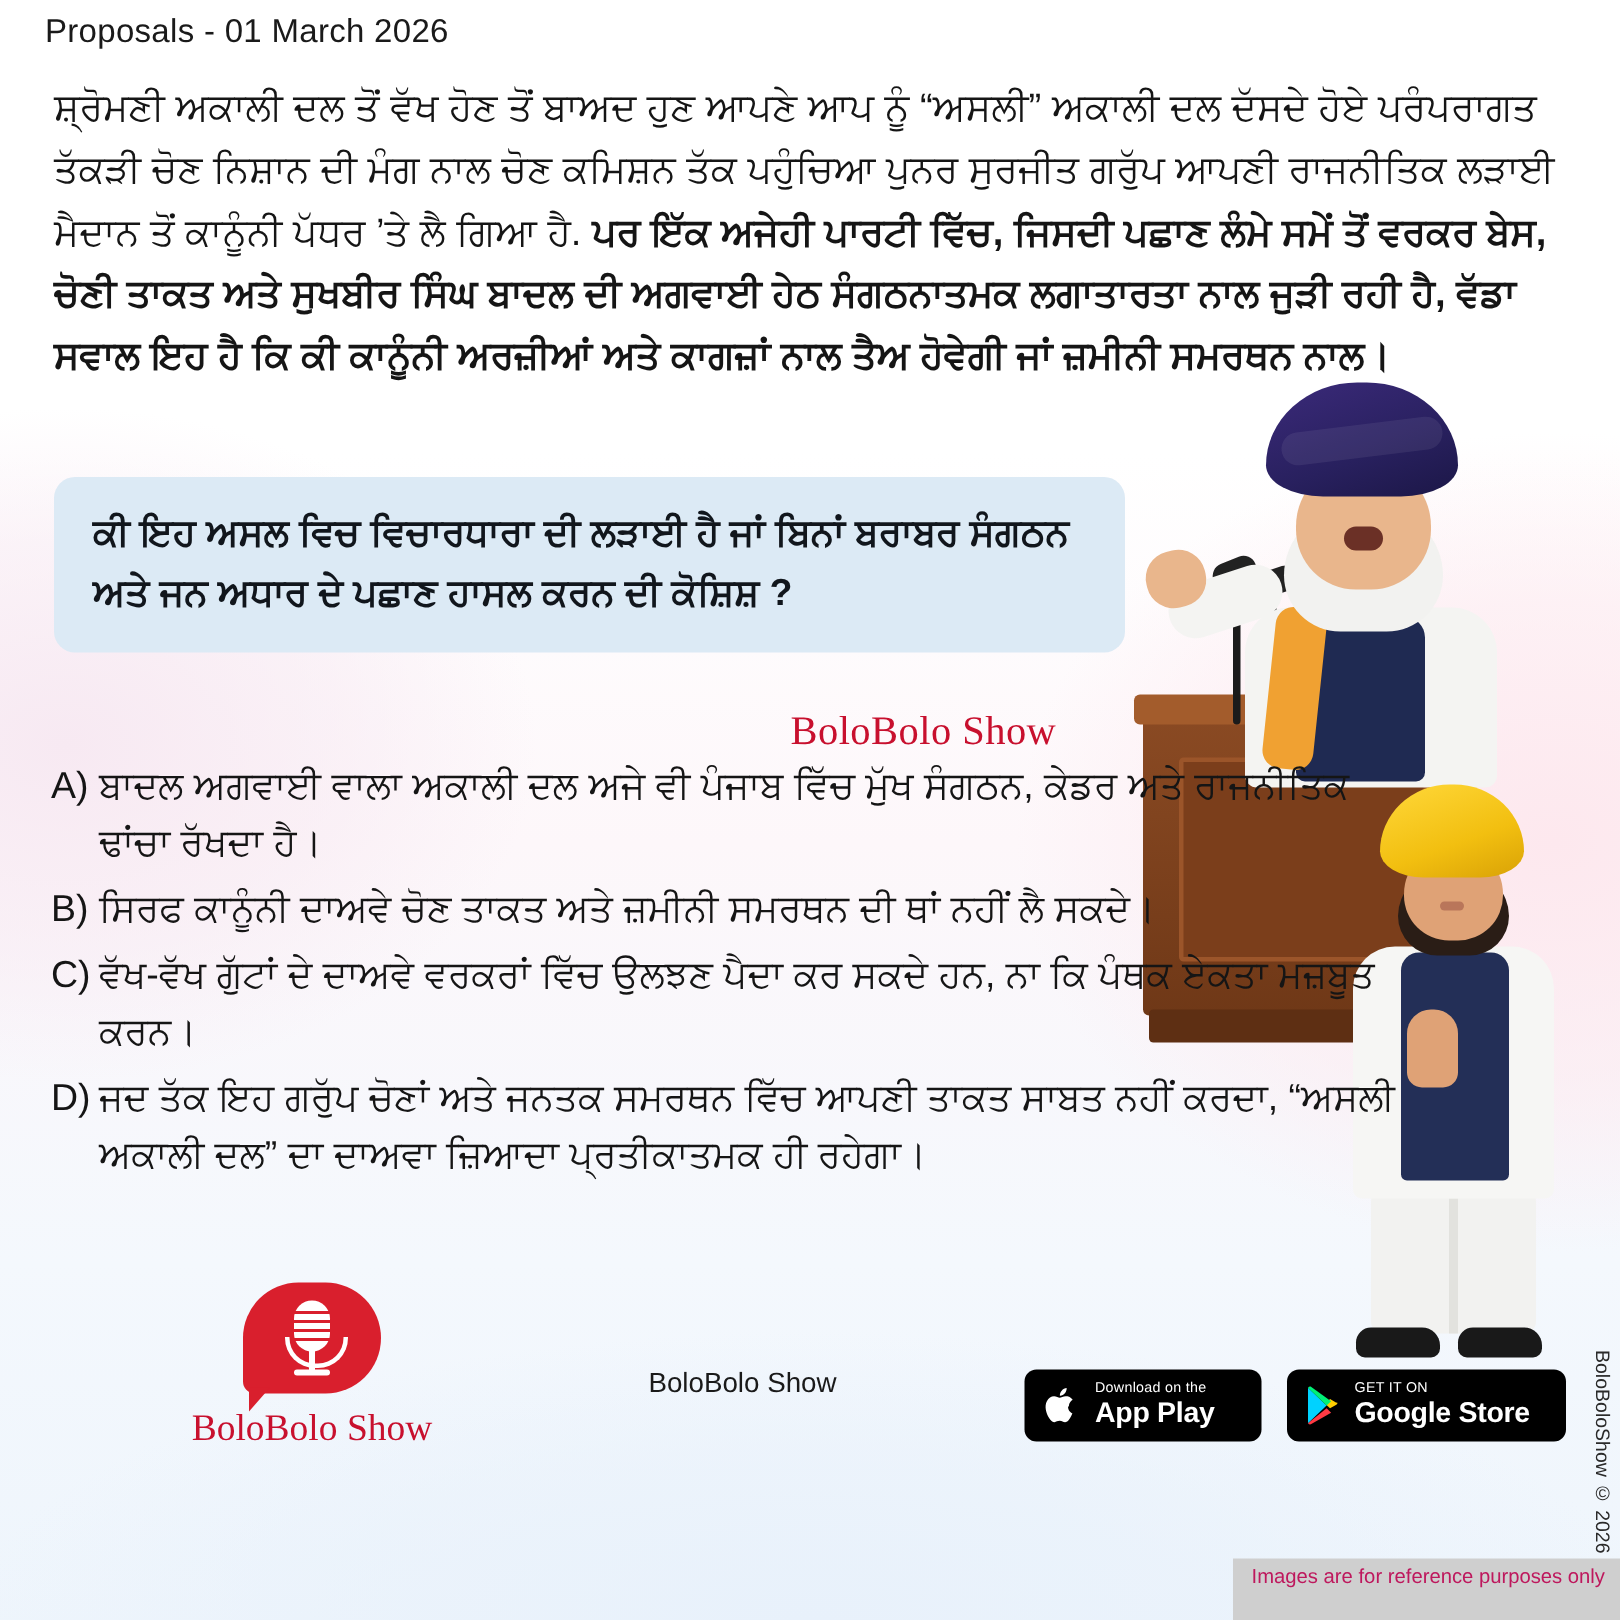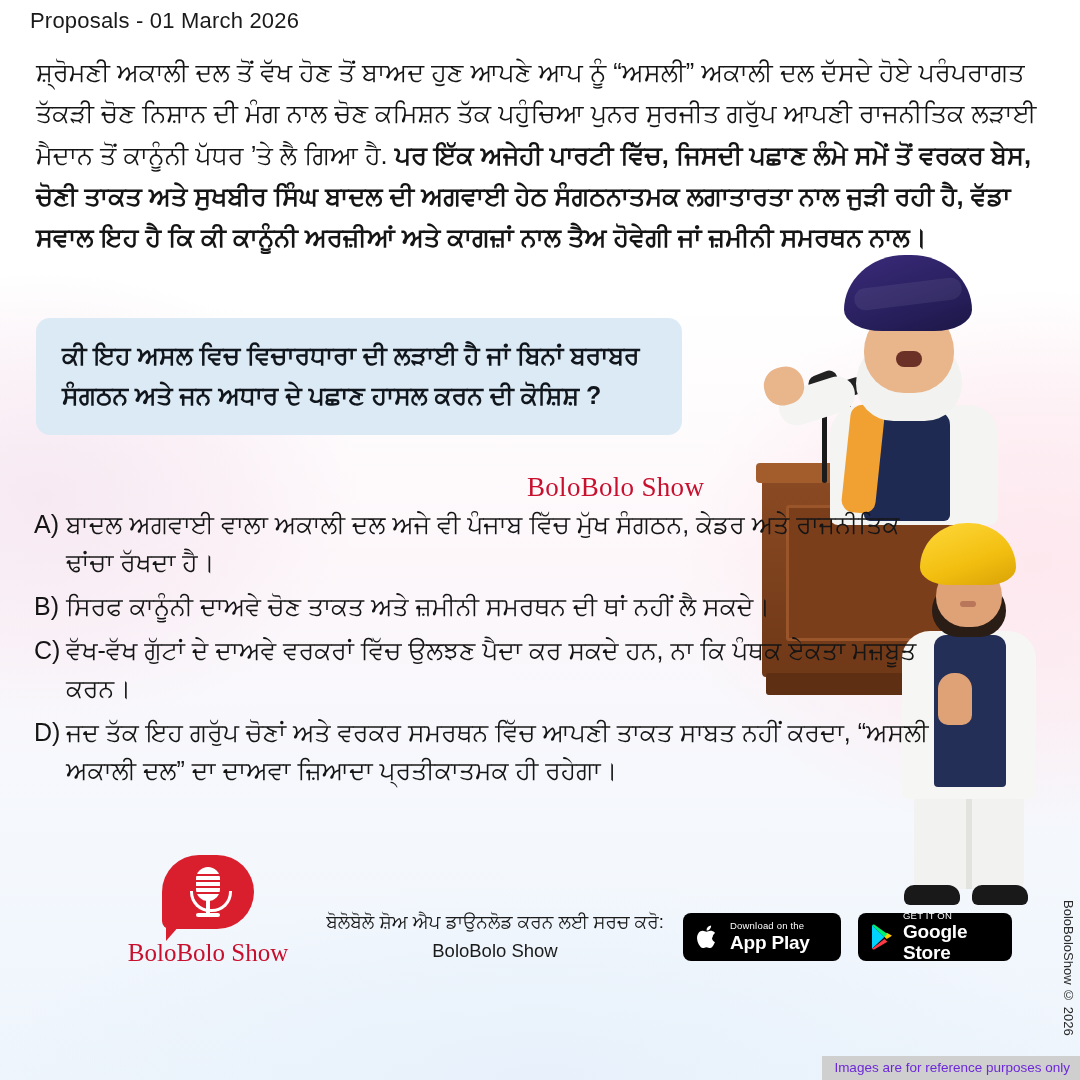--- a/index.html
+++ b/index.html
@@ -49,21 +49,21 @@
   }
   .intro .bold {
     font-weight: bold;
   }
 
   
   .question-box {
     position: absolute;
     left: 36px;
     top: 318px;
-    width: 646px;
+    width: 714px;
     box-sizing: border-box;
     padding: 18px 22px 20px 26px;
     background: #dceaf5;
     border-radius: 14px;
     font-size: 25px;
     font-weight: bold;
     line-height: 1.58;
     color: #11161c;
   }
 
@@ -218,21 +218,21 @@
   .badge-apple {
     left: 683px;
     top: 913px;
     width: 158px;
     height: 48px;
     padding-left: 12px;
   }
   .badge-google {
     left: 858px;
     top: 913px;
-    width: 154px;
+    width: 186px;
     height: 48px;
     padding-left: 12px;
   }
   .badge .icon {
     flex: 0 0 auto;
     margin-right: 9px;
     display: flex;
     align-items: center;
   }
   .badge .txt .small {
@@ -269,23 +269,23 @@
     text-align: center;
     font-size: 21px;
     line-height: 1.45;
     color: #111111;
   }
   .disclaimer {
     position: absolute;
     right: 0;
     bottom: 0;
     background: #cfcfcf;
-    color: #6d28d9;
+    color: #be185d;
     font-size: 13.5px;
-    padding: 4px 10px 5px 12px;
+    padding: 4px 10px 22px 12px;
   }
 
   
   .photo-area {
     position: absolute;
     right: 0;
     top: 255px;
     width: 330px;
     height: 660px;
   }
@@ -607,21 +607,21 @@
     <div class="option">
       <div class="letter">B)</div>
       <div class="opt-text">ਸਿਰਫ ਕਾਨੂੰਨੀ ਦਾਅਵੇ ਚੋਣ ਤਾਕਤ ਅਤੇ ਜ਼ਮੀਨੀ ਸਮਰਥਨ ਦੀ ਥਾਂ ਨਹੀਂ ਲੈ ਸਕਦੇ।</div>
     </div>
     <div class="option">
       <div class="letter">C)</div>
       <div class="opt-text">ਵੱਖ-ਵੱਖ ਗੁੱਟਾਂ ਦੇ ਦਾਅਵੇ ਵਰਕਰਾਂ ਵਿੱਚ ਉਲਝਣ ਪੈਦਾ ਕਰ ਸਕਦੇ ਹਨ, ਨਾ ਕਿ ਪੰਥਕ ਏਕਤਾ ਮਜ਼ਬੂਤ ਕਰਨ।</div>
     </div>
     <div class="option">
       <div class="letter">D)</div>
-      <div class="opt-text">ਜਦ ਤੱਕ ਇਹ ਗਰੁੱਪ ਚੋਣਾਂ ਅਤੇ ਵਰਕਰ ਸਮਰਥਨ ਵਿੱਚ ਆਪਣੀ ਤਾਕਤ ਸਾਬਤ ਨਹੀਂ ਕਰਦਾ, “ਅਸਲੀ ਅਕਾਲੀ ਦਲ” ਦਾ ਦਾਅਵਾ ਜ਼ਿਆਦਾ ਪ੍ਰਤੀਕਾਤਮਕ ਹੀ ਰਹੇਗਾ।</div>
+      <div class="opt-text">ਜਦ ਤੱਕ ਇਹ ਗਰੁੱਪ ਚੋਣਾਂ ਅਤੇ ਜਨਤਕ ਸਮਰਥਨ ਵਿੱਚ ਆਪਣੀ ਤਾਕਤ ਸਾਬਤ ਨਹੀਂ ਕਰਦਾ, “ਅਸਲੀ ਅਕਾਲੀ ਦਲ” ਦਾ ਦਾਅਵਾ ਜ਼ਿਆਦਾ ਪ੍ਰਤੀਕਾਤਮਕ ਹੀ ਰਹੇਗਾ।</div>
     </div>
   </div>
 
   <div class="logo-block">
     <div class="logo-mic-wrap">
       <div class="logo-bubble"></div>
       <div class="logo-mic"></div>
       <div class="logo-mic-lines">
         <span style="top:7px"></span>
           <span style="top:13px"></span>
@@ -629,21 +629,20 @@
           <span style="top:25px"></span>
       </div>
       <div class="logo-mic-arc"></div>
       <div class="logo-mic-stand"></div>
       <div class="logo-mic-base"></div>
     </div>
     <div class="logo-text">BoloBolo Show</div>
   </div>
 
   <div class="download-text">
-    <div>ਬੋਲੋਬੋਲੋ ਸ਼ੋਅ ਐਪ ਡਾਉਨਲੋਡ ਕਰਨ ਲਈ ਸਰਚ ਕਰੋ:</div>
     <div>BoloBolo Show</div>
   </div>
 
   <div class="badge badge-apple">
     <span class="icon">
       <svg width="26" height="30" viewBox="0 0 26 30" aria-hidden="true">
         <path fill="#ffffff" d="M17.6 15.6c0-3 2.4-4.4 2.5-4.5-1.4-2-3.5-2.3-4.2-2.3-1.8-.2-3.5 1-4.4 1-0.9 0-2.3-1-3.8-1C5.8 8.8 4 10 3 12c-2 3.4-.5 8.5 1.4 11.3.9 1.4 2 2.9 3.5 2.8 1.4-.1 1.9-.9 3.6-.9s2.1.9 3.6.9c1.5 0 2.4-1.4 3.3-2.8 1-1.6 1.5-3.1 1.5-3.2-.1 0-2.9-1.1-2.9-4.5zM14.9 6.9c.8-.9 1.3-2.2 1.2-3.5-1.1 0-2.5.8-3.3 1.7-.7.8-1.4 2.1-1.2 3.4 1.2.1 2.5-.6 3.3-1.6z"></path>
       </svg>
     </span>
     <span class="txt">

